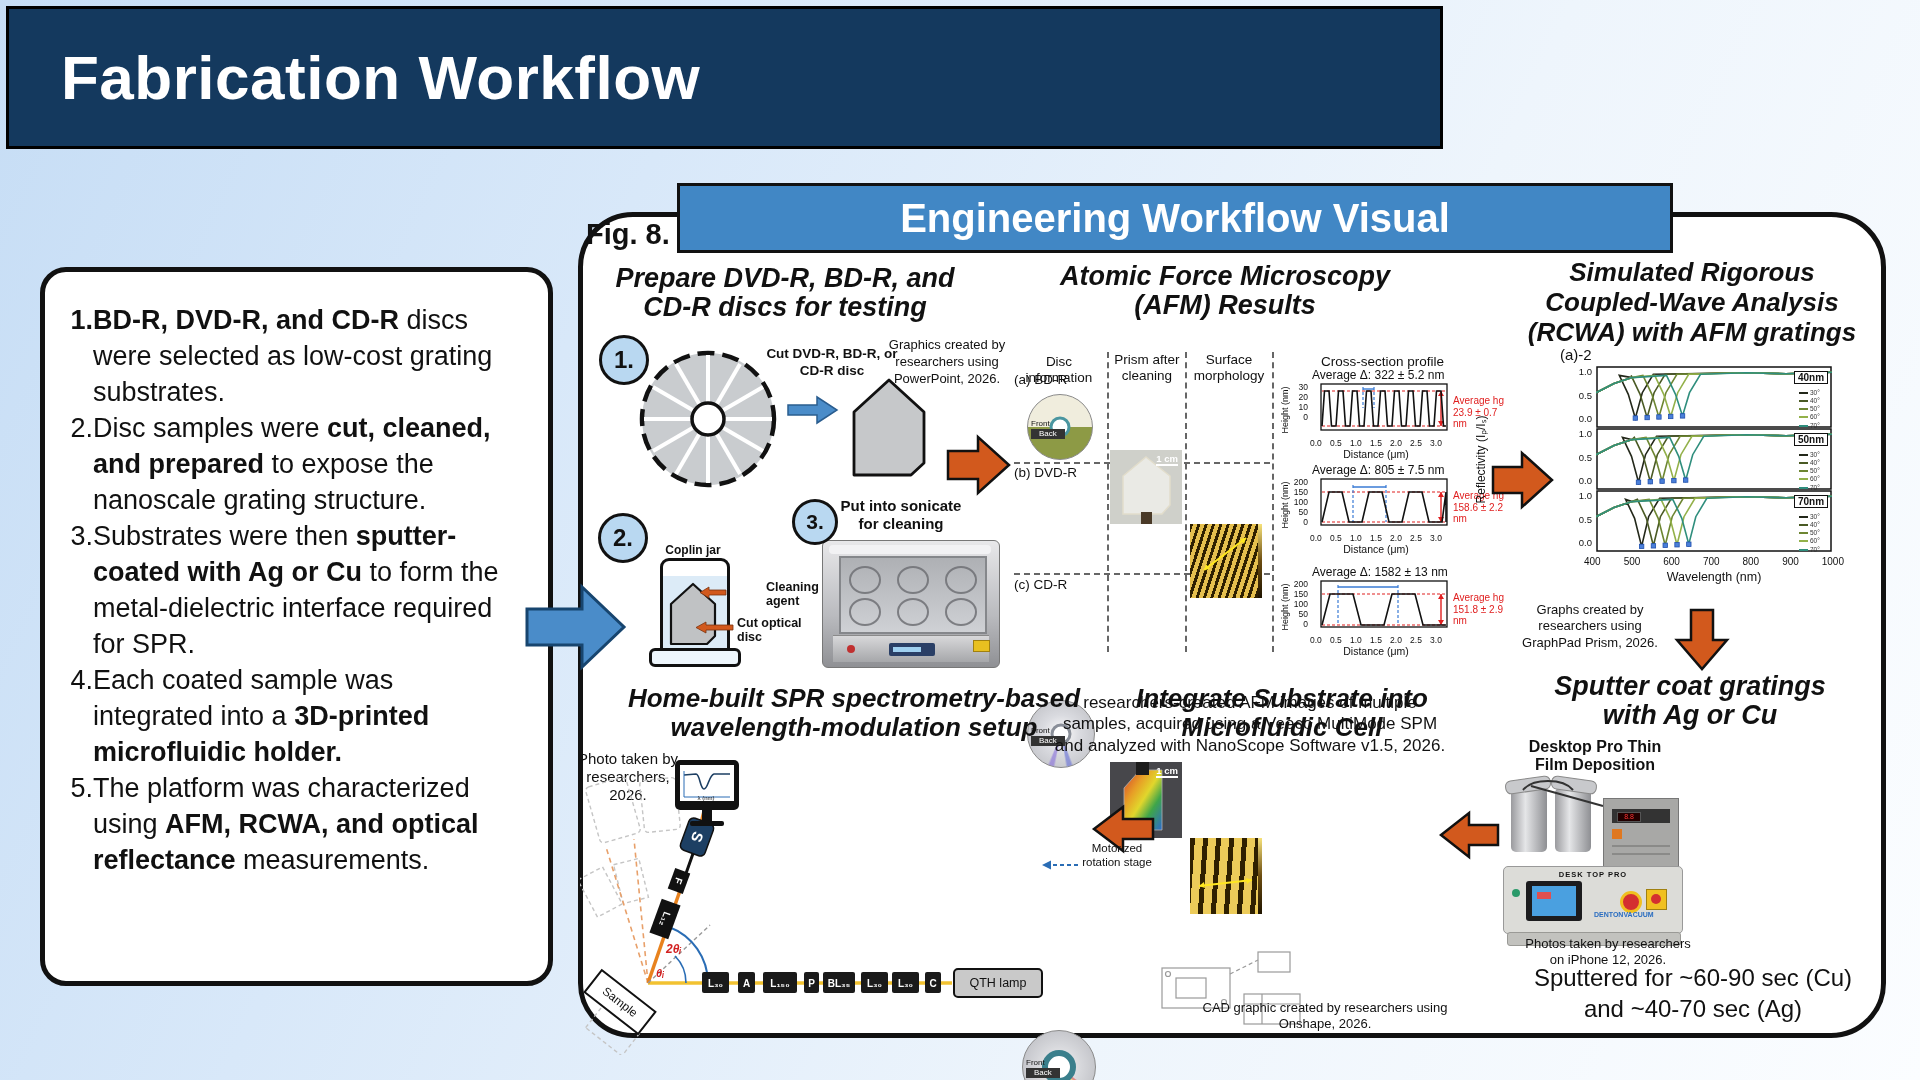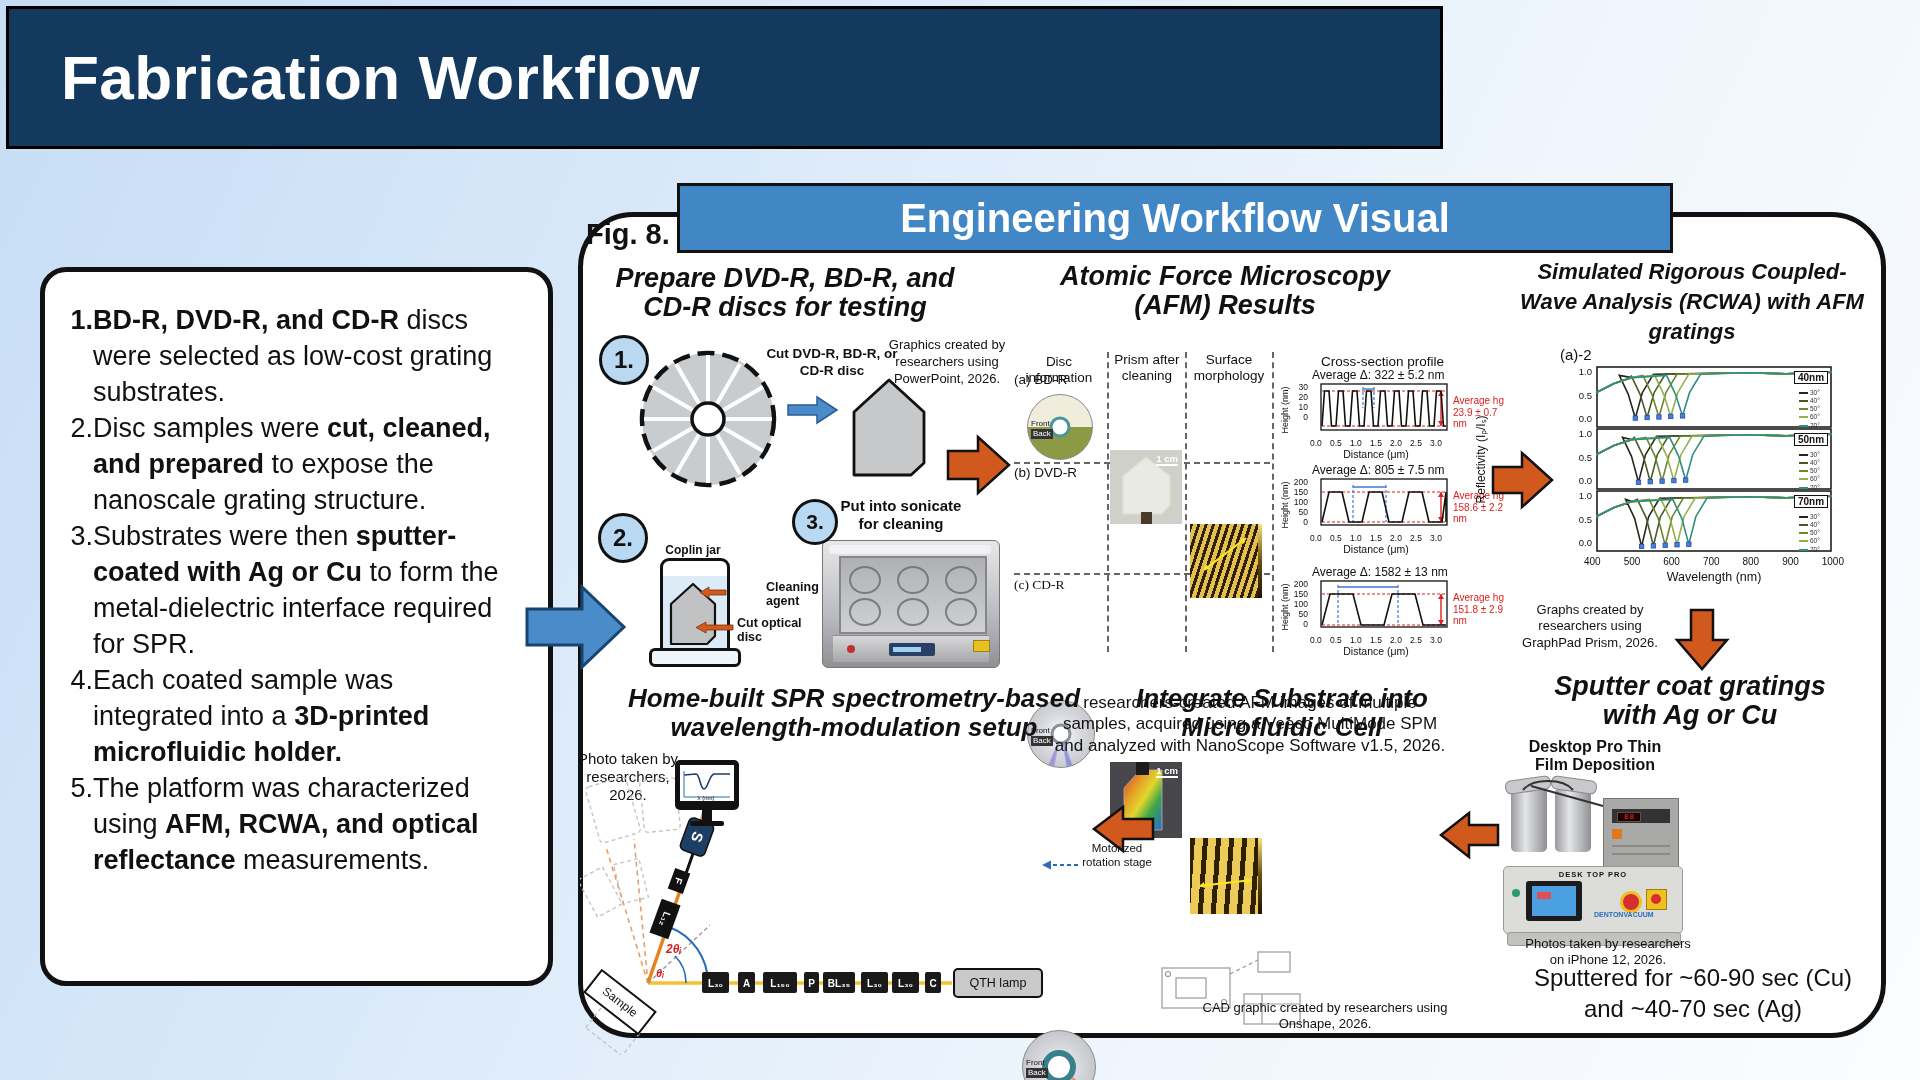--- a/index.html
+++ b/index.html
@@ -26,21 +26,21 @@
   .z5{z-index:5;}
   
   .colhdr{font-size:13.5px;color:#111;text-align:center;line-height:1.15;}
   .rowlab{font-size:13.5px;color:#111;}
   .dash-v{border-left:2px dashed #666;width:0;}
   .dash-h{border-top:2px dashed #666;height:0;}
   .disc{border-radius:50%;position:relative;border:1px solid #8a8a8a;}
   .hole{position:absolute;left:50%;top:50%;transform:translate(-50%,-50%);background:#fff;border-radius:50%;}
   .fb{position:absolute;left:3px;top:38%;font-size:8px;line-height:1.25;}
   .fb .f{color:#111;}
-  .fb .k{color:#fff;background:#333;padding:0 2px;}
+  .fb .k{color:#fff;background:#333;padding:0 8px;}
   .ph{position:relative;overflow:hidden;}
   .cm{position:absolute;top:3px;right:4px;color:#fff;font-size:9.5px;font-weight:bold;border-bottom:2px solid #fff;line-height:1.2;}
   .afmimg{position:relative;overflow:hidden;}
   .cbar{position:absolute;right:0;top:0;width:4px;height:100%;background:linear-gradient(#f7e27a,#6b4c10,#1f1400);}
   .prof{position:absolute;width:232px;}
   .pdelta{margin-left:34px;width:132px;text-align:center;font-size:12px;color:#111;white-space:nowrap;}
   .prow{display:flex;}
   .pylab{width:12px;font-size:9px;color:#111;display:flex;align-items:center;justify-content:center;}
   .pylab span{transform:rotate(-90deg);white-space:nowrap;}
   .pyticks{width:20px;display:flex;flex-direction:column;justify-content:space-between;align-items:flex-end;
@@ -231,21 +231,21 @@
     <div class="cm">1 cm</div>
   </div>
   <div class="abs afmimg" style="left:1190px;top:480px;width:72px;height:76px;background:repeating-linear-gradient(94deg,#2f2000 0 5px,#eccb5a 5px 13px);">
     <svg width="72" height="76">
         <line x1="9" y1="48" x2="62" y2="42" stroke="#ffe720" stroke-width="2.2"></line>
         <path d="M9,48 l6,2 -1,-6 z M62,42 l-6,-2 1,6 z" fill="#ffe720"></path>
       </svg>
     <div class="cbar"></div>
   </div>
 
-  <div class="abs rowlab" style="left:1014px;top:577px;font-family:Liberation Serif, serif;">(c) CD-R</div>
+  <div class="abs rowlab" style="left:1014px;top:577px;">(c) CD-R</div>
   <div class="abs disc" style="left:1022px;top:596px;width:72px;height:72px;background:radial-gradient(circle,#e9e9ec 15%,#d5d6da 45%,#c2c3c8 78%);">
     <div class="abs" style="left:0;top:0;width:100%;height:100%;border-radius:50%;background:conic-gradient(from 110deg,transparent 0 15deg,rgba(230,60,50,.5) 18deg 22deg,rgba(240,200,40,.5) 24deg 28deg,rgba(60,180,90,.5) 30deg 34deg,rgba(60,110,220,.5) 36deg 40deg,transparent 44deg 360deg);"></div>
     <div class="hole" style="width:22px;height:22px;border:6px solid #3a7f8c;"></div>
     <div class="fb"><span class="f">Front</span><br><span class="k">Back</span></div>
   </div>
 
   <div class="prof" style="left:1278px;top:368px;">
     <div class="pdelta">Average Δ: 322 ± 5.2 nm</div>
     <div class="prow">
       <div class="pylab">
@@ -357,21 +357,21 @@
       </div>
     <div class="pxlab">Distance (μm)</div>
   </div>
 
   <div class="abs cred" style="left:1050px;top:692px;width:400px;font-size:17px;line-height:1.25;">researchers-created AFM images of multiple samples, acquired using a Veeco MultiMode SPM and analyzed with NanoScope Software v1.5, 2026.</div>
 
   <svg class="abs" style="left:1491px;top:450px;" width="64" height="60">
     <polygon points="2,17 31,17 31,3 61,30 31,57 31,43 2,43" fill="#d2591d" stroke="#111" stroke-width="2.5"></polygon>
   </svg>
 
-  <div class="abs stitle" style="left:1518px;top:257px;width:348px;font-size:22px;line-height:30px;">Simulated Rigorous Coupled-Wave Analysis (RCWA) with AFM gratings</div>
+  <div class="abs stitle" style="left:1518px;top:257px;width:348px;font-size:26px;line-height:30px;">Simulated Rigorous Coupled-Wave Analysis (RCWA) with AFM gratings</div>
   <div class="abs" style="left:1560px;top:346px;font-size:15px;color:#111;">(a)-2</div>
   <div class="vlab" style="left:1395px;top:451px;width:170px;">Reflectivity (Iₚ/Iₛ)</div>
   <div class="abs rc-yt" style="left:1562px;top:366px;width:30px;height:58px;">
       <span>1.0</span>
       <span>0.5</span>
       <span>0.0</span>
     </div>
   <div class="abs rc-yt" style="left:1562px;top:428px;width:30px;height:58px;">
       <span>1.0</span>
       <span>0.5</span>

